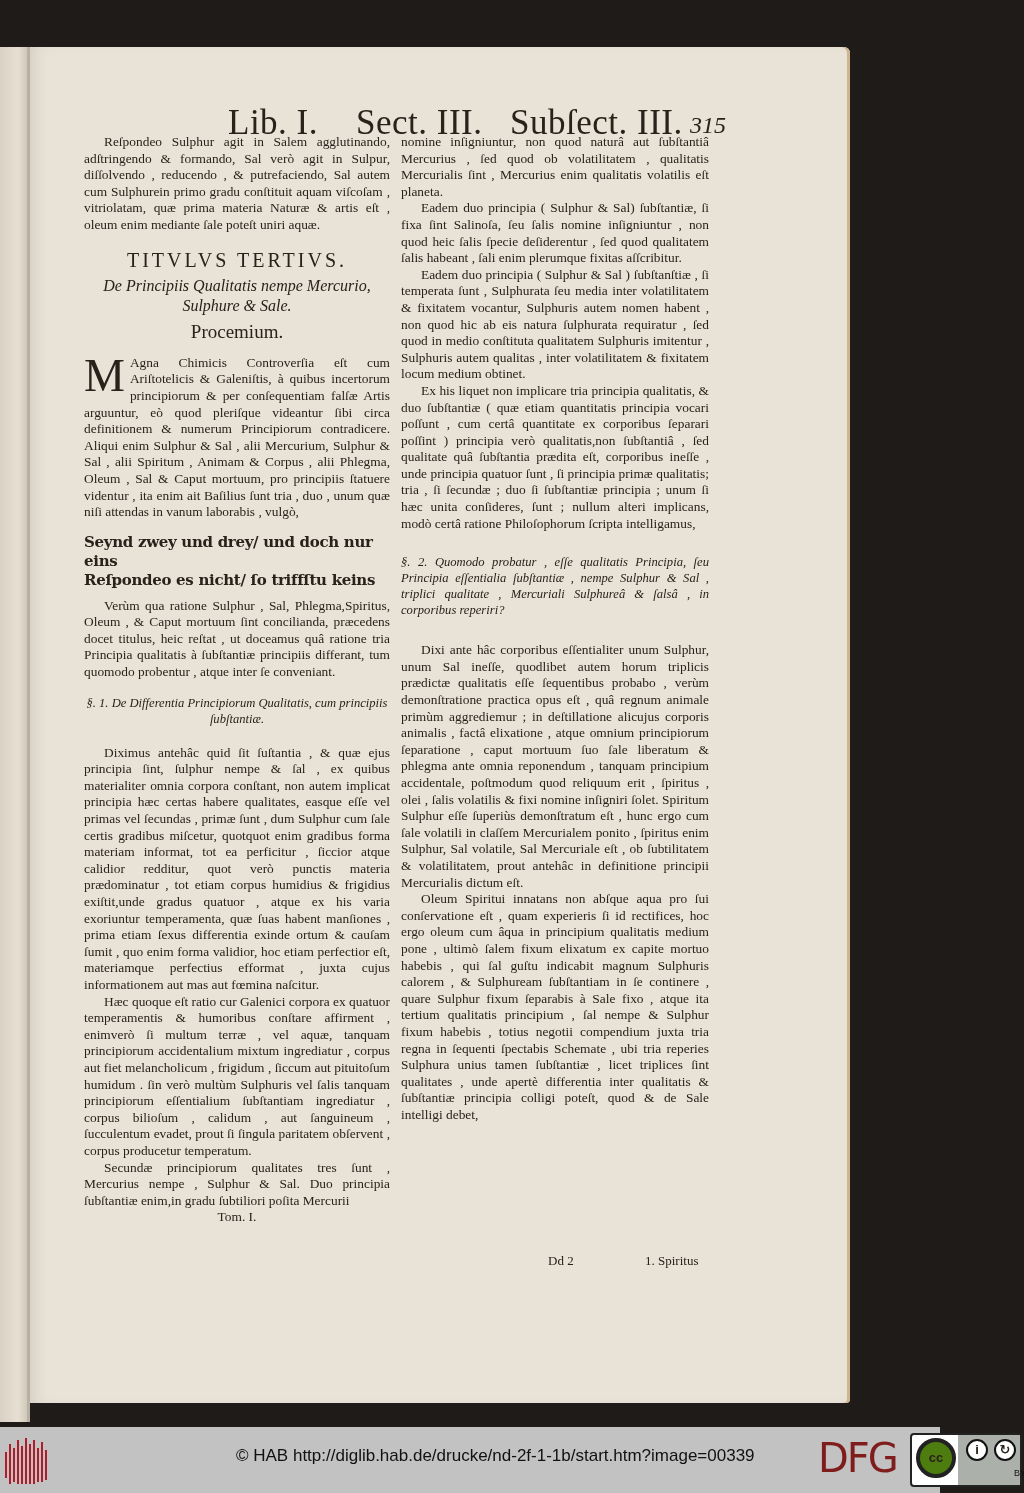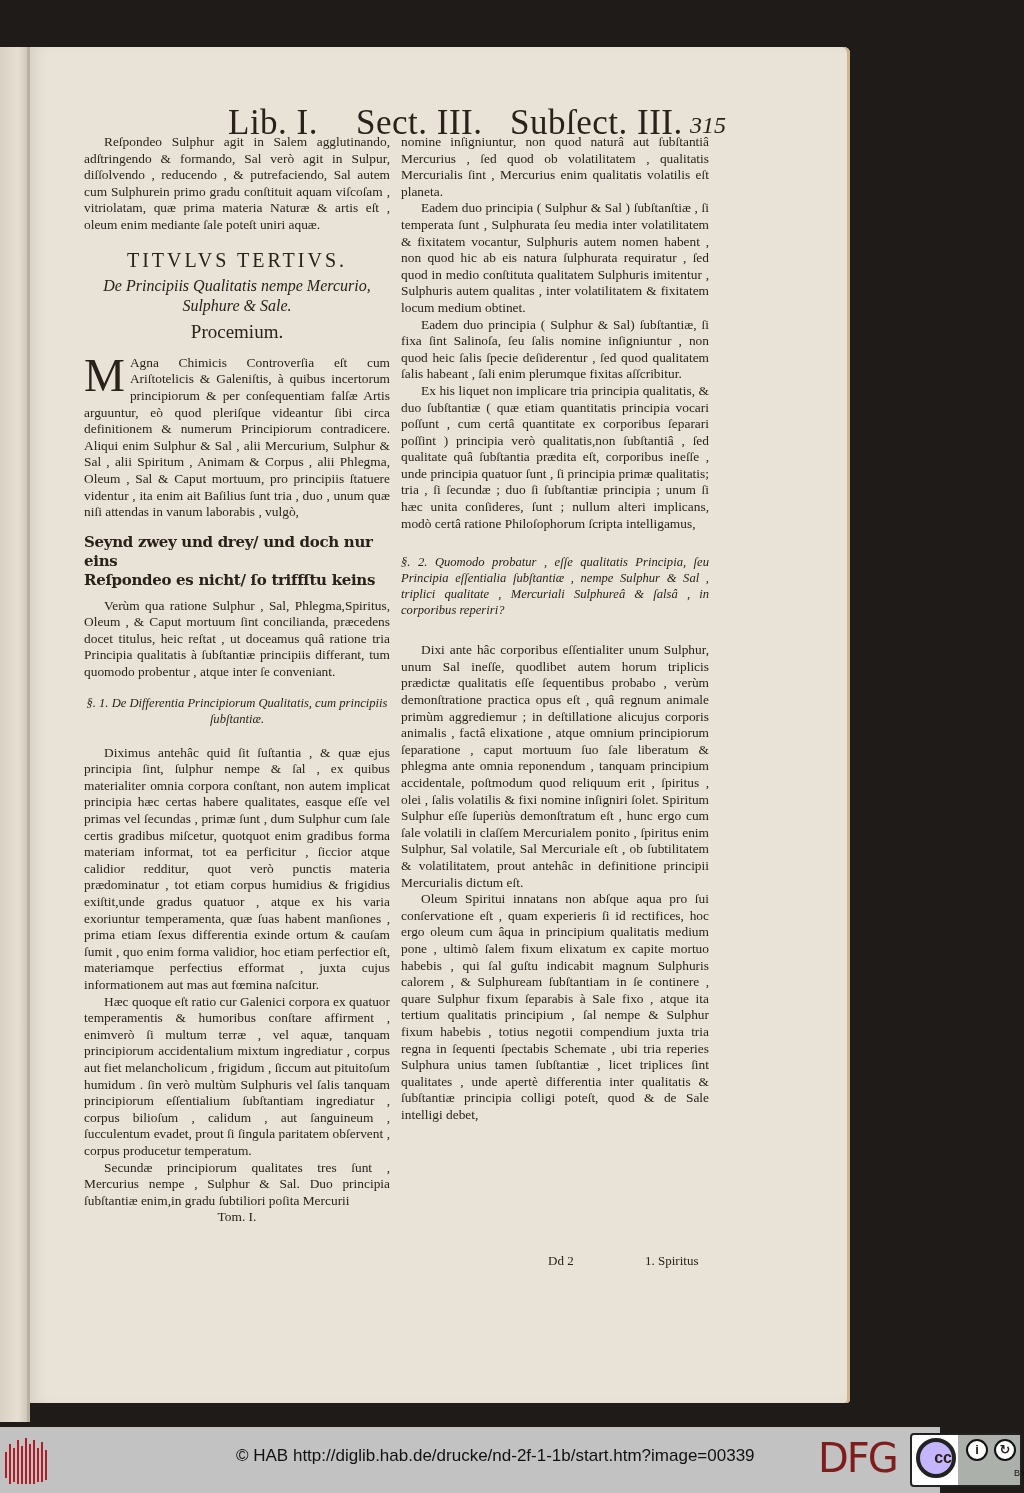--- a/index.html
+++ b/index.html
@@ -51,21 +51,21 @@
     background:#c2c2c2;
     font-family:"Liberation Sans","DejaVu Sans",sans-serif;
   }
   .footer .logo { position:absolute; left:4px; top:7px; width:44px; height:52px; }
   .footer .credit { position:absolute; left:236px; top:19px; font-size:17px; color:#111; white-space:nowrap; }
   .footer .dfg { position:absolute; left:818px; top:8px; font-size:40px; font-weight:normal; color:#7f1d1d; letter-spacing:-2px; font-family:"DejaVu Sans",sans-serif; }
   .footer .cc {
     position:absolute; left:910px; top:6px; width:112px; height:54px; background:#fff; border:2px solid #222;
     border-radius:4px; box-sizing:border-box;
   }
-  .cc .cc-main { position:absolute; left:4px; top:3px; width:40px; height:40px; border-radius:50%; background:#c4b5fd; border:4px solid #222; box-sizing:border-box; font-weight:bold; font-size:16px; text-align:right; line-height:32px; }
+  .cc .cc-main { position:absolute; left:4px; top:3px; width:40px; height:40px; border-radius:50%; background:#4d7c0f; border:4px solid #222; box-sizing:border-box; font-weight:bold; font-size:13px; text-align:center; line-height:32px; }
   .cc .right { position:absolute; left:46px; top:0; width:62px; height:50px; background:#abb1aa; }
   .cc .ic { position:absolute; top:4px; width:22px; height:22px; border-radius:50%; background:#fff; border:2px solid #111; box-sizing:border-box; font-size:13px; text-align:center; line-height:18px; font-weight:bold; }
   .cc .lbl { position:absolute; top:33px; font-size:9px; color:#111;margin-left:44px; }
 </style>
 </head>
 <body>
 
 <div class="bg-left">
     <div class="seam"></div>
   </div>
@@ -95,22 +95,22 @@
   <p class="indent">Verùm qua ratione Sulphur , Sal, Phlegma,Spiritus, Oleum , &amp; Caput mortuum ſint concilianda, præcedens docet titulus, heic reſtat , ut doceamus quâ ratione tria Principia qualitatis à ſubſtantiæ principiis differant, tum quomodo probentur , atque inter ſe conveniant.</p>
   <div class="section-head">§. 1. De Differentia Principiorum Qualitatis, cum principiis ſubſtantiæ.</div>
   <p class="indent">Diximus antehâc quid ſit ſuſtantia , &amp; quæ ejus principia ſint, ſulphur nempe &amp; ſal , ex quibus materialiter omnia corpora conſtant, non autem implicat principia hæc certas habere qualitates, easque eſſe vel primas vel ſecundas , primæ ſunt , dum Sulphur cum ſale certis gradibus miſcetur, quotquot enim gradibus forma materiam informat, tot ea perficitur , ſiccior atque calidior redditur, quot verò punctis materia prædominatur , tot etiam corpus humidius &amp; frigidius exiſtit,unde gradus quatuor , atque ex his varia exoriuntur temperamenta, quæ ſuas habent manſiones , prima etiam ſexus differentia exinde ortum &amp; cauſam ſumit , quo enim forma validior, hoc etiam perfectior eſt, materiamque perfectius efformat , juxta cujus informationem aut mas aut fœmina naſcitur.</p>
   <p class="indent">Hæc quoque eſt ratio cur Galenici corpora ex quatuor temperamentis &amp; humoribus conſtare affirment , enimverò ſi multum terræ , vel aquæ, tanquam principiorum accidentalium mixtum ingrediatur , corpus aut fiet melancholicum , frigidum , ſiccum aut pituitoſum humidum . ſin verò multùm Sulphuris vel ſalis tanquam principiorum eſſentialium ſubſtantiam ingrediatur , corpus bilioſum , calidum , aut ſanguineum , ſucculentum evadet, prout ſi ſingula paritatem obſervent , corpus producetur temperatum.</p>
   <p class="indent">Secundæ principiorum qualitates tres ſunt , Mercurius nempe , Sulphur &amp; Sal. Duo principia ſubſtantiæ enim,in gradu ſubtiliori poſita Mercurii</p>
   <p class="sig">Tom. I.</p>
 </div>
 
 <div class="col col-right">
   <p>nomine inſigniuntur, non quod naturâ aut ſubſtantiâ Mercurius , ſed quod ob volatilitatem , qualitatis Mercurialis ſint , Mercurius enim qualitatis volatilis eſt planeta.</p>
+  <p class="indent">Eadem duo principia ( Sulphur &amp; Sal) ſubſtantiæ, ſi fixa ſint Salinoſa, ſeu ſalis nomine inſigniuntur , non quod heic ſalis ſpecie deſiderentur , ſed quod qualitatem ſalis habeant , ſali enim plerumque fixitas aſſcribitur.</p>
   <p class="indent">Eadem duo principia ( Sulphur &amp; Sal ) ſubſtanſtiæ , ſi temperata ſunt , Sulphurata ſeu media inter volatilitatem &amp; fixitatem vocantur, Sulphuris autem nomen habent , non quod hic ab eis natura ſulphurata requiratur , ſed quod in medio conſtituta qualitatem Sulphuris imitentur , Sulphuris autem qualitas , inter volatilitatem &amp; fixitatem locum medium obtinet.</p>
-  <p class="indent">Eadem duo principia ( Sulphur &amp; Sal) ſubſtantiæ, ſi fixa ſint Salinoſa, ſeu ſalis nomine inſigniuntur , non quod heic ſalis ſpecie deſiderentur , ſed quod qualitatem ſalis habeant , ſali enim plerumque fixitas aſſcribitur.</p>
   <p class="indent">Ex his liquet non implicare tria principia qualitatis, &amp; duo ſubſtantiæ ( quæ etiam quantitatis principia vocari poſſunt , cum certâ quantitate ex corporibus ſeparari poſſint ) principia verò qualitatis,non ſubſtantiâ , ſed qualitate quâ ſubſtantia prædita eſt, corporibus ineſſe , unde principia quatuor ſunt , ſi principia primæ qualitatis; tria , ſi ſecundæ ; duo ſi ſubſtantiæ principia ; unum ſi hæc unita conſideres, ſunt ; nullum alteri implicans, modò certâ ratione Philoſophorum ſcripta intelligamus,</p>
   <div class="section-head-r">§. 2. Quomodo probatur , eſſe qualitatis Principia, ſeu Principia eſſentialia ſubſtantiæ , nempe Sulphur &amp; Sal , triplici qualitate , Mercuriali Sulphureâ &amp; ſalsâ , in corporibus reperiri?</div>
   <p class="indent">Dixi ante hâc corporibus eſſentialiter unum Sulphur, unum Sal ineſſe, quodlibet autem horum triplicis prædictæ qualitatis eſſe ſequentibus probabo , verùm demonſtratione practica opus eſt , quâ regnum animale primùm aggrediemur ; in deſtillatione alicujus corporis animalis , factâ elixatione , atque omnium principiorum ſeparatione , caput mortuum ſuo ſale liberatum &amp; phlegma ante omnia reponendum , tanquam principium accidentale, poſtmodum quod reliquum erit , ſpiritus , olei , ſalis volatilis &amp; fixi nomine inſigniri ſolet. Spiritum Sulphur eſſe ſuperiùs demonſtratum eſt , hunc ergo cum ſale volatili in claſſem Mercurialem ponito , ſpiritus enim Sulphur, Sal volatile, Sal Mercuriale eſt , ob ſubtilitatem &amp; volatilitatem, prout antehâc in definitione principii Mercurialis dictum eſt.</p>
   <p class="indent">Oleum Spiritui innatans non abſque aqua pro ſui conſervatione eſt , quam experieris ſi id rectifices, hoc ergo oleum cum âqua in principium qualitatis medium pone , ultimò ſalem fixum elixatum ex capite mortuo habebis , qui ſal guſtu indicabit magnum Sulphuris calorem , &amp; Sulphuream ſubſtantiam in ſe continere , quare Sulphur fixum ſeparabis à Sale fixo , atque ita tertium qualitatis principium , ſal nempe &amp; Sulphur fixum habebis , totius negotii compendium juxta tria regna in ſequenti ſpectabis Schemate , ubi tria reperies Sulphura unius tamen ſubſtantiæ , licet triplices ſint qualitates , unde apertè differentia inter qualitatis &amp; ſubſtantiæ principia colligi poteſt, quod &amp; de Sale intelligi debet,</p>
 </div>
 
 <div class="catch" style="left:548px; top:1253px;">Dd 2</div>
 <div class="catch" style="left:645px; top:1253px;">1. Spiritus</div>
 
 <div class="footer">

